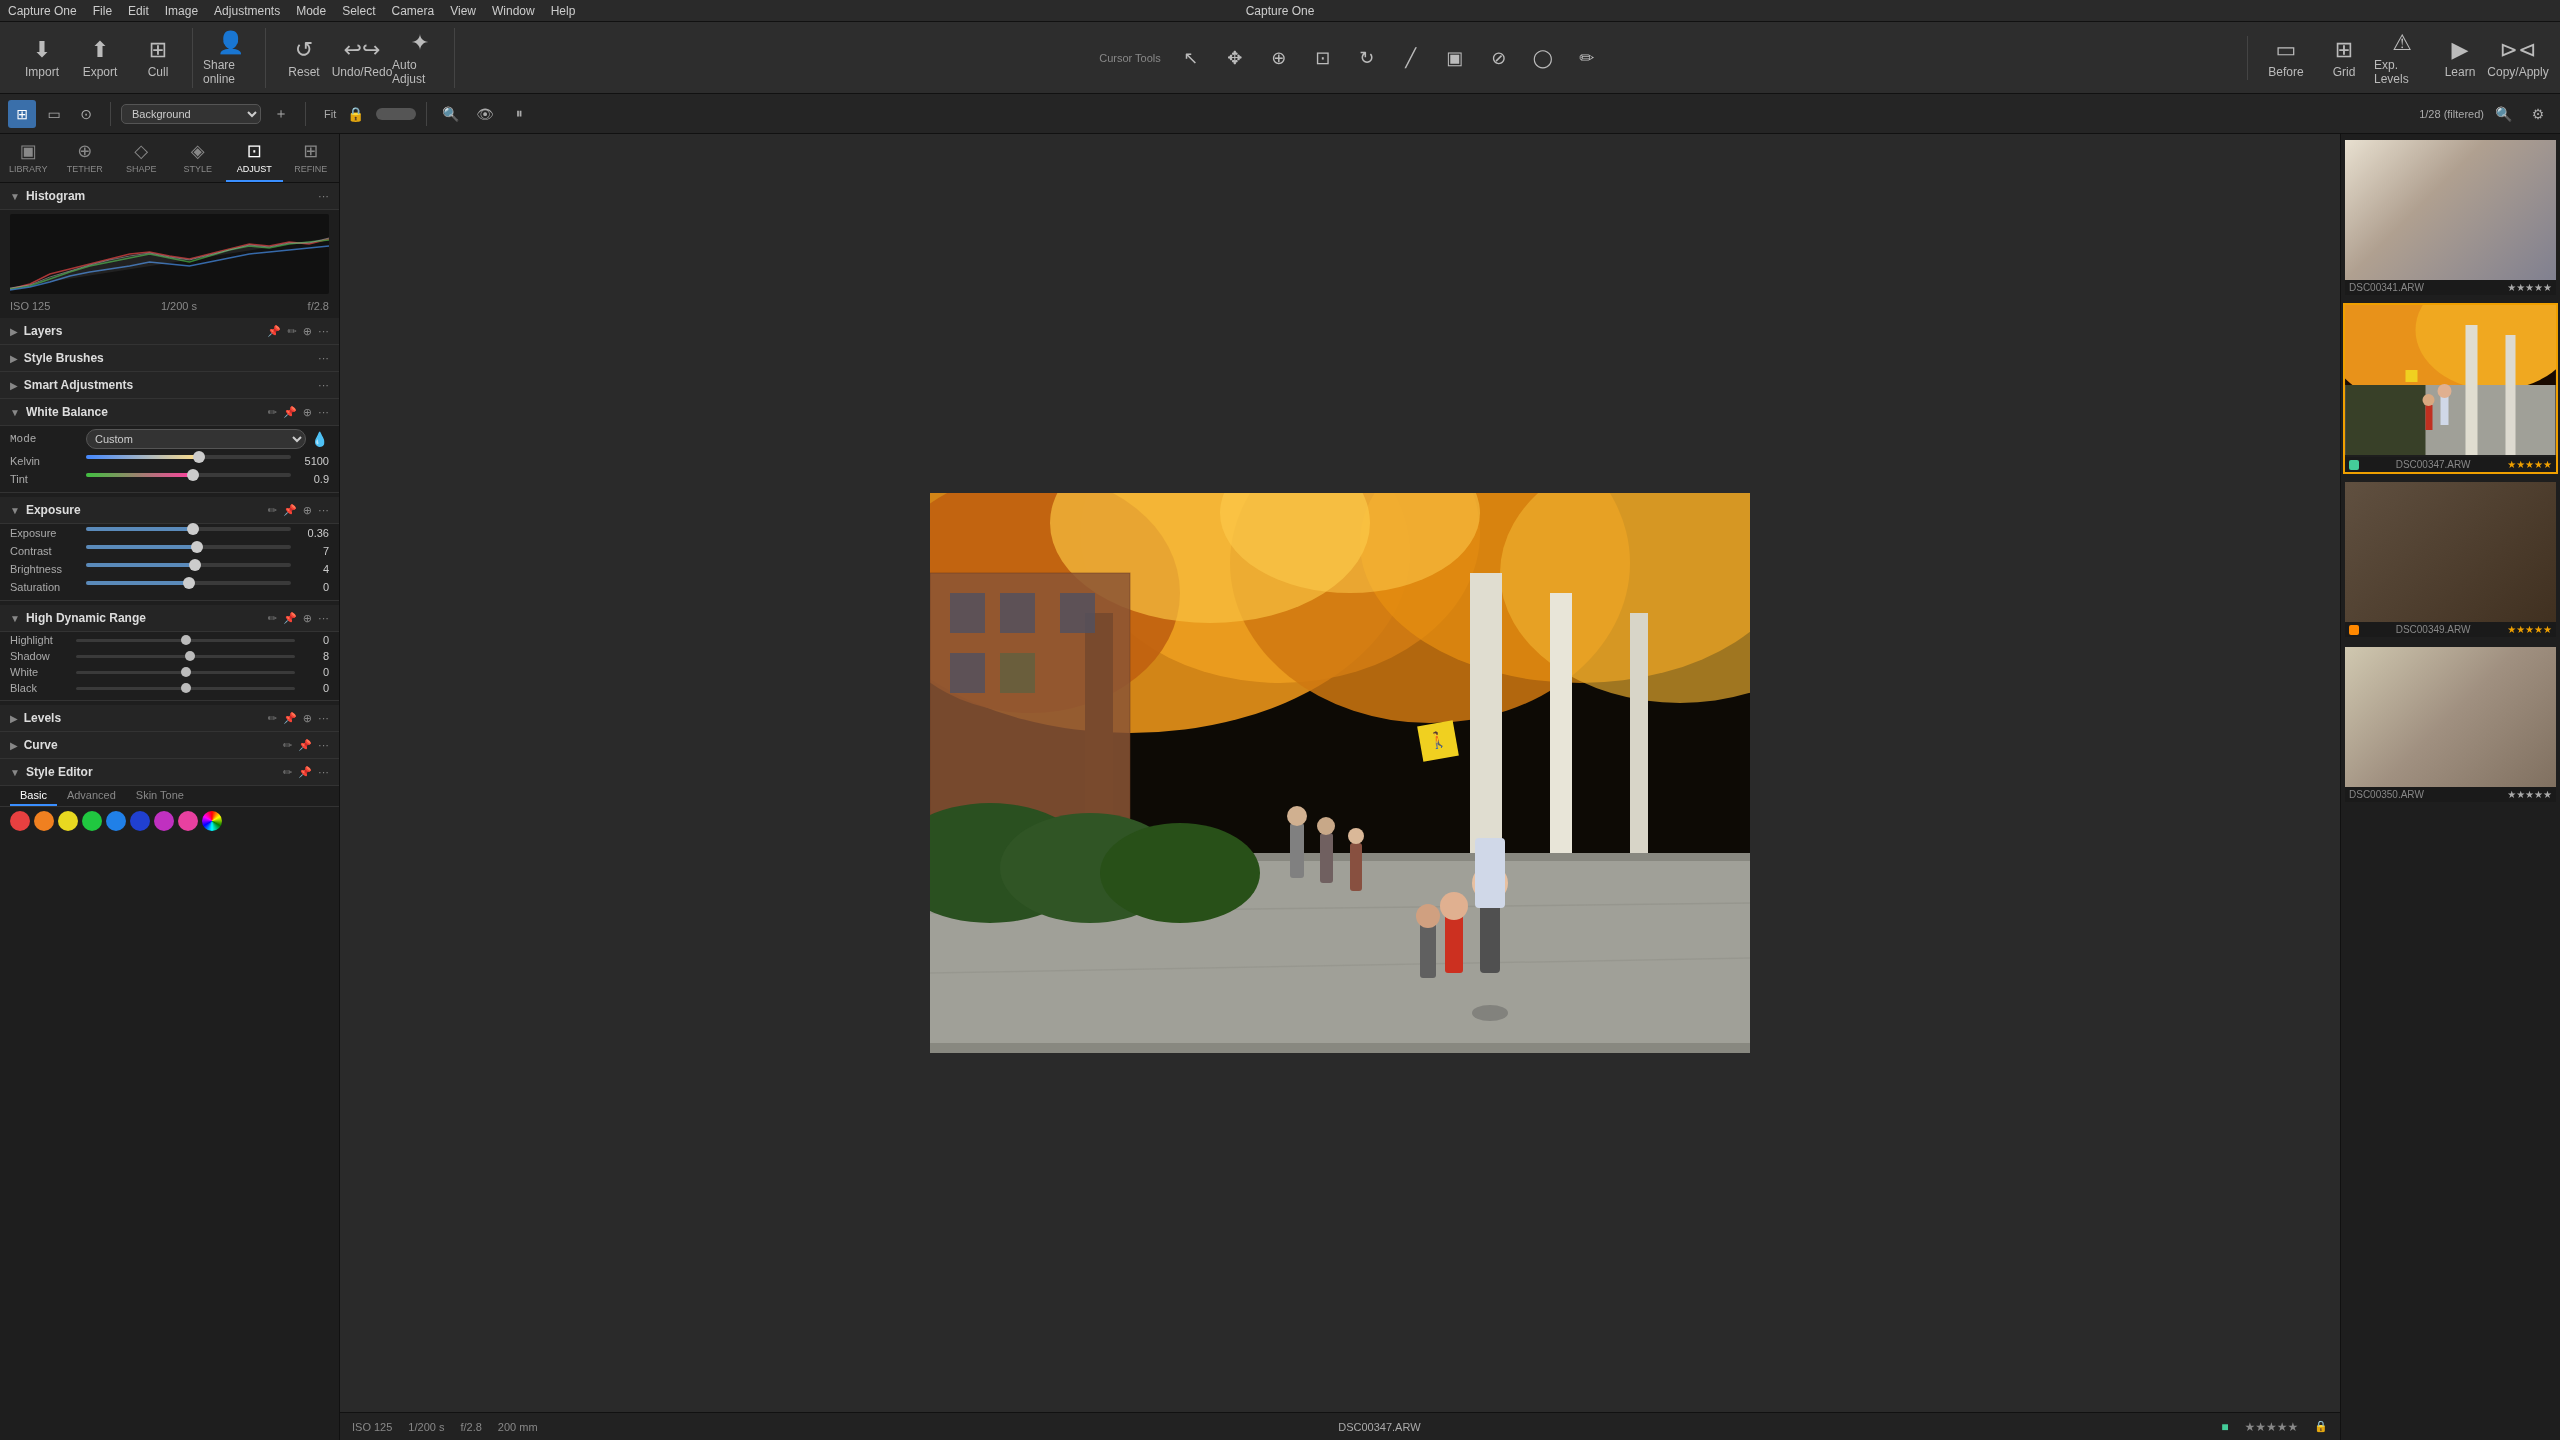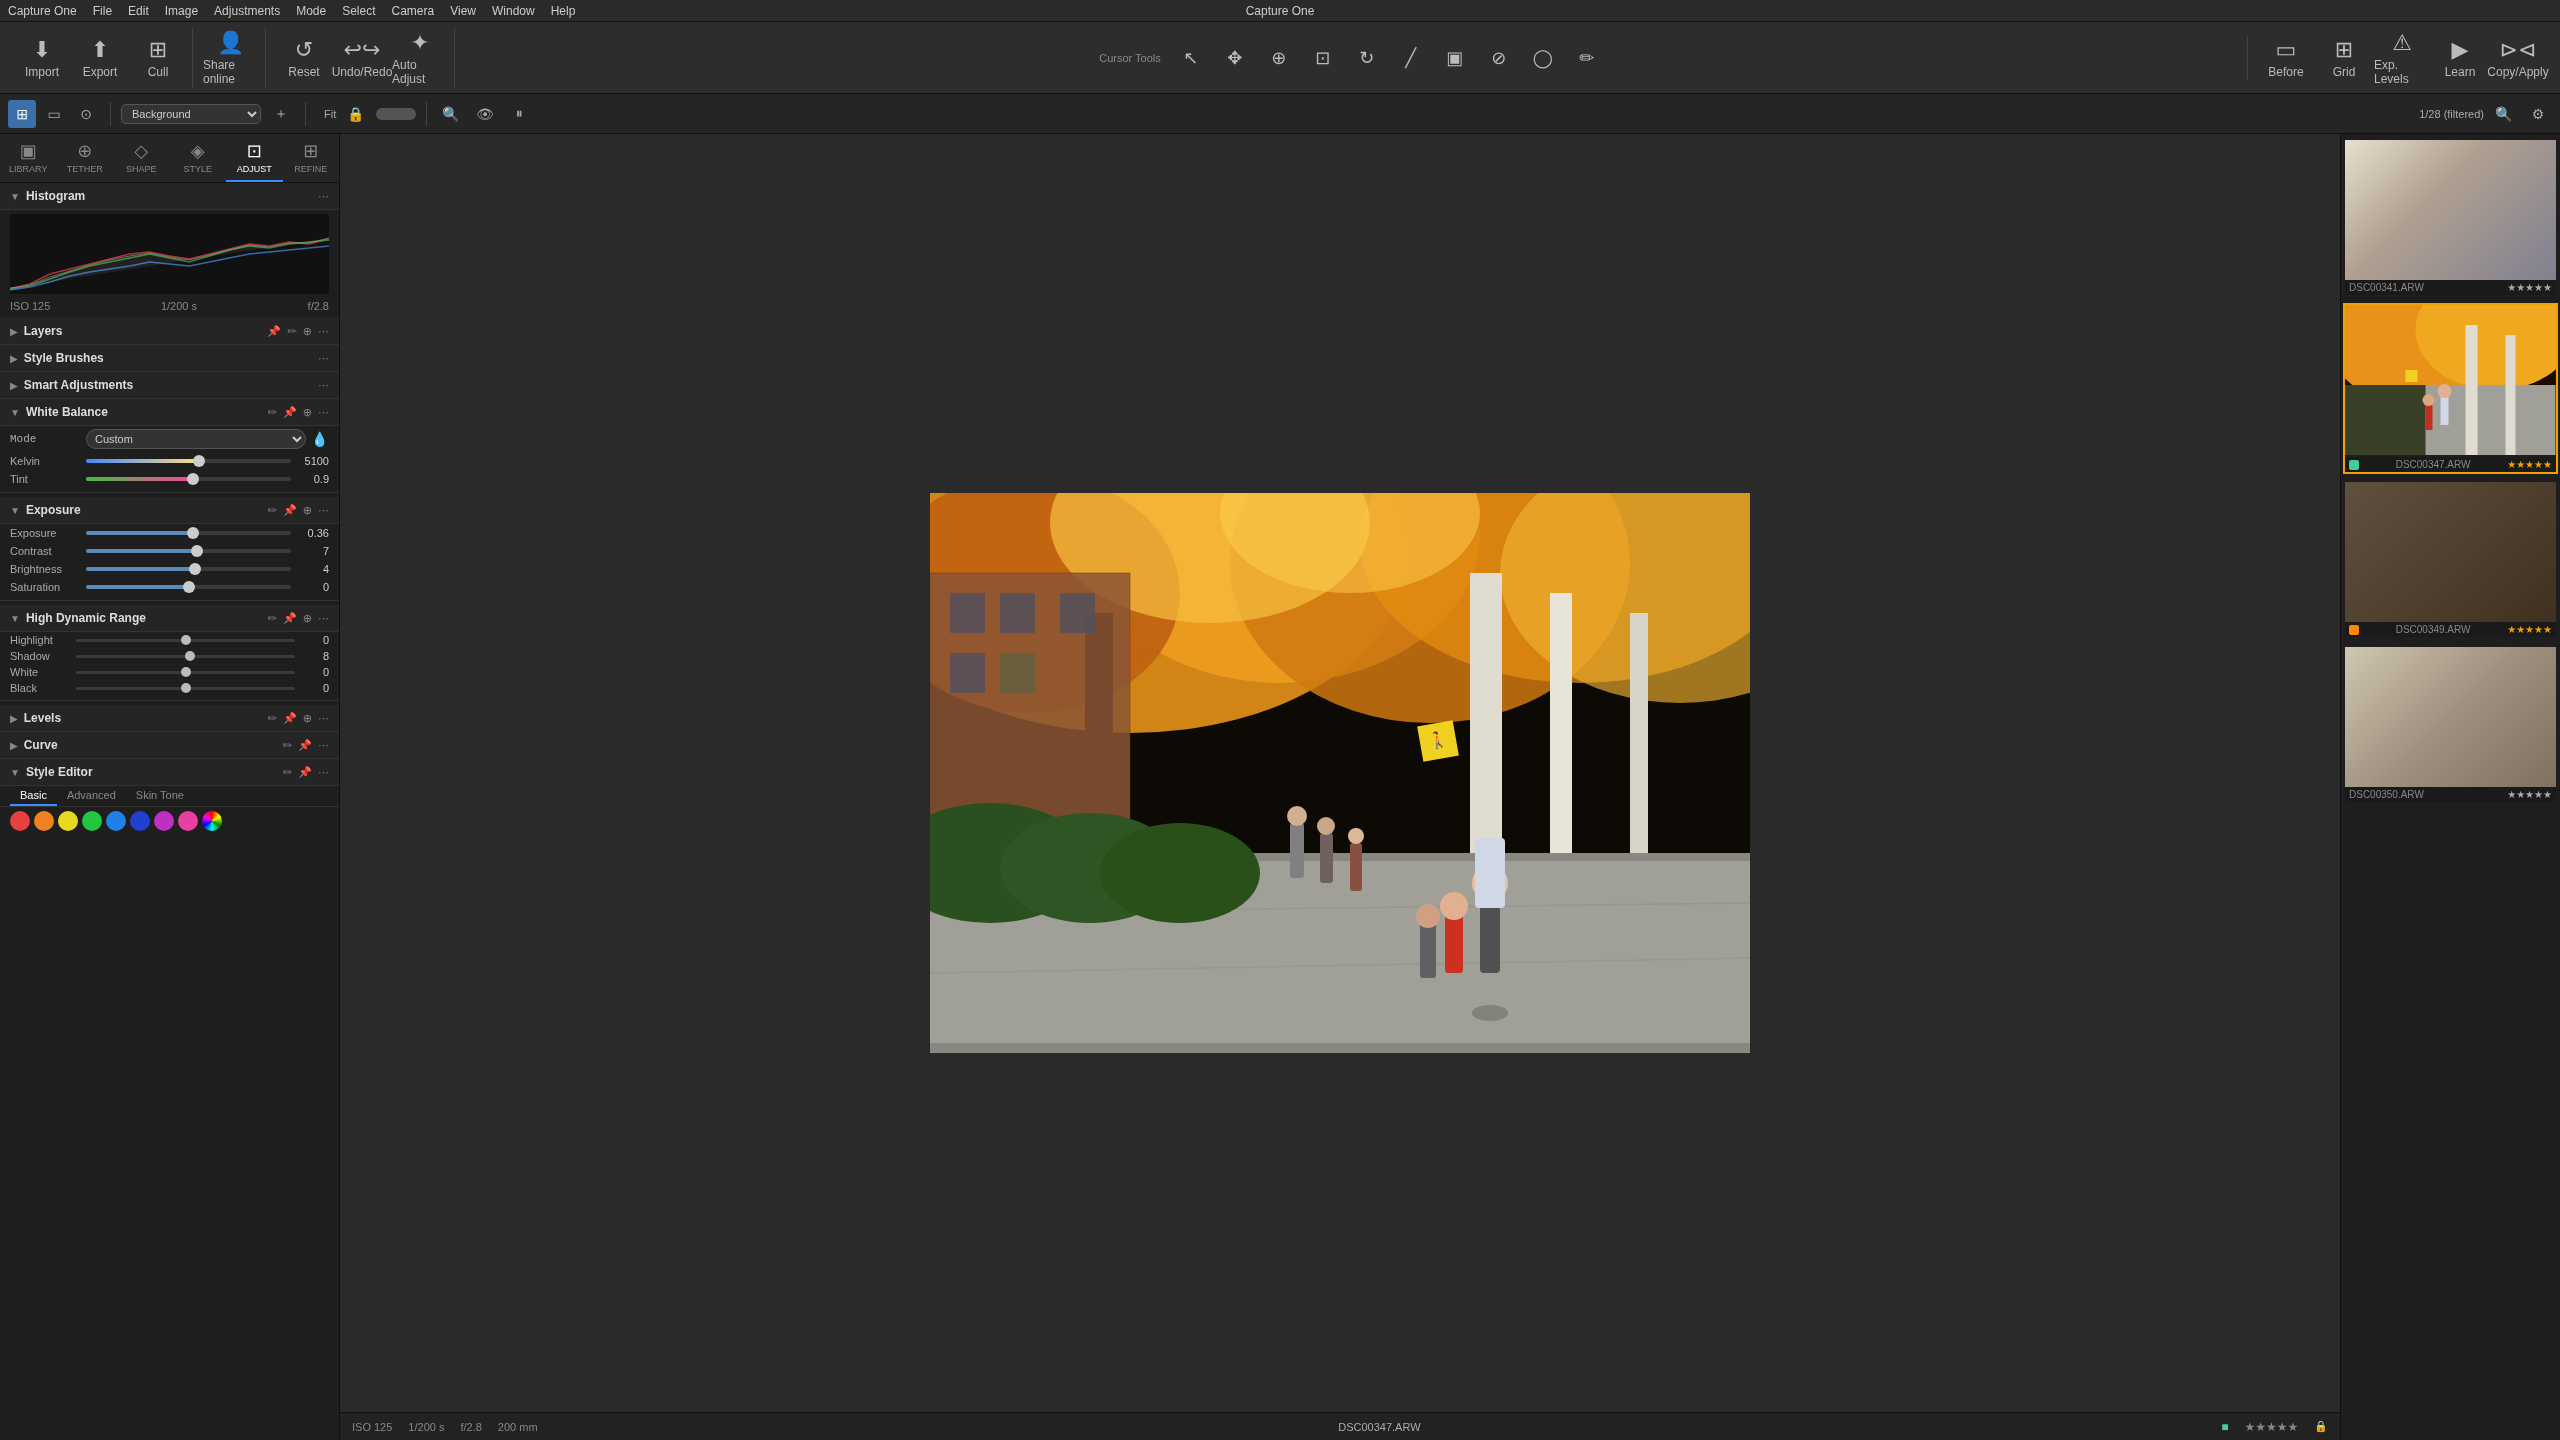--- a/index.html
+++ b/index.html
@@ -206,21 +206,21 @@
       display: flex;
       justify-content: space-between;
       padding: 2px 10px 6px;
       color: #888;
       font-size: 11px;
     }
 
     
     .slider-row {
       display: flex;
-      align-items: center;
+      align-items: flex-start;
       padding: 3px 10px;
       gap: 6px;
     }
     .slider-label {
       width: 70px;
       color: #aaa;
       font-size: 11px;
       flex-shrink: 0;
     }
     .slider-track {

